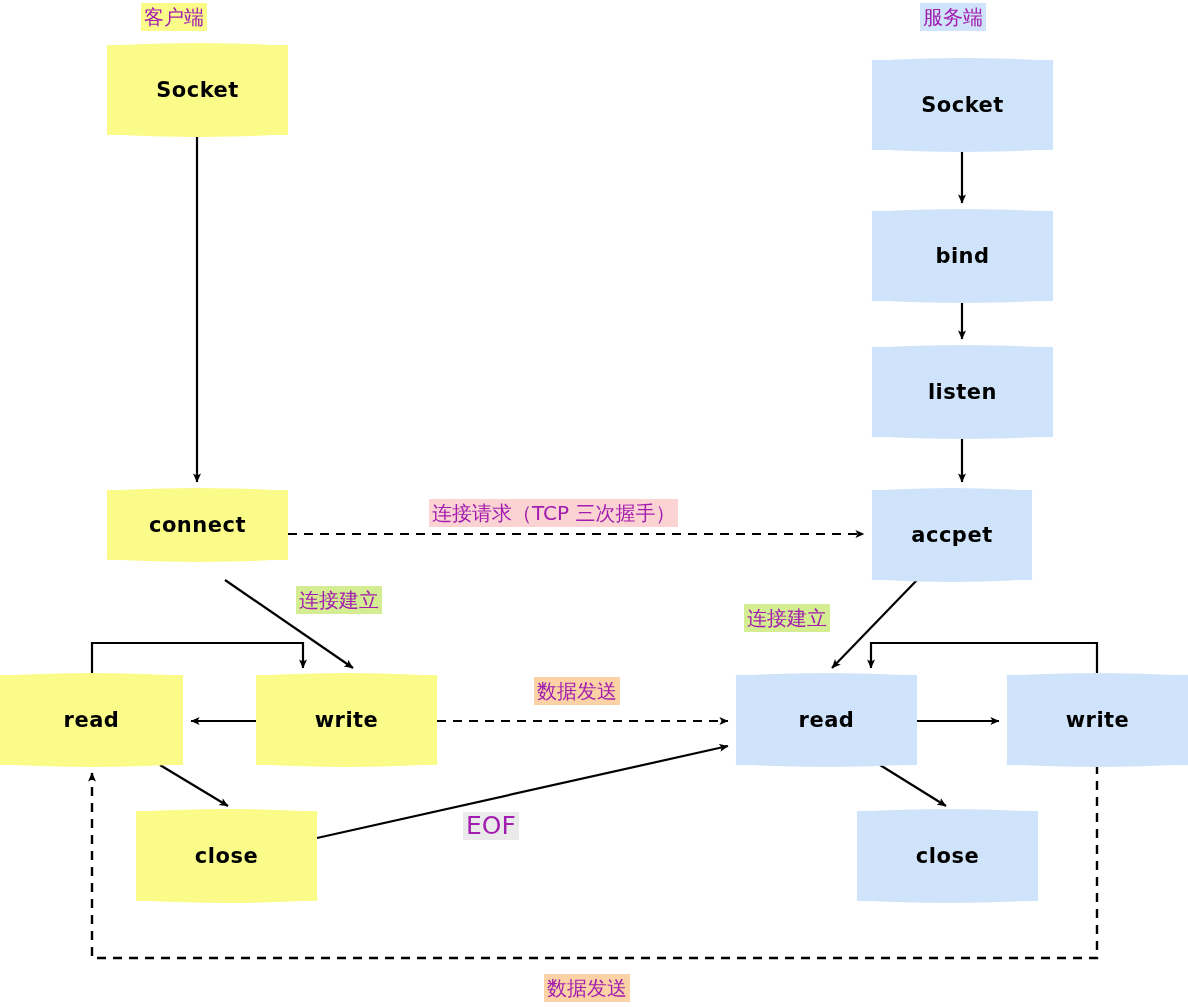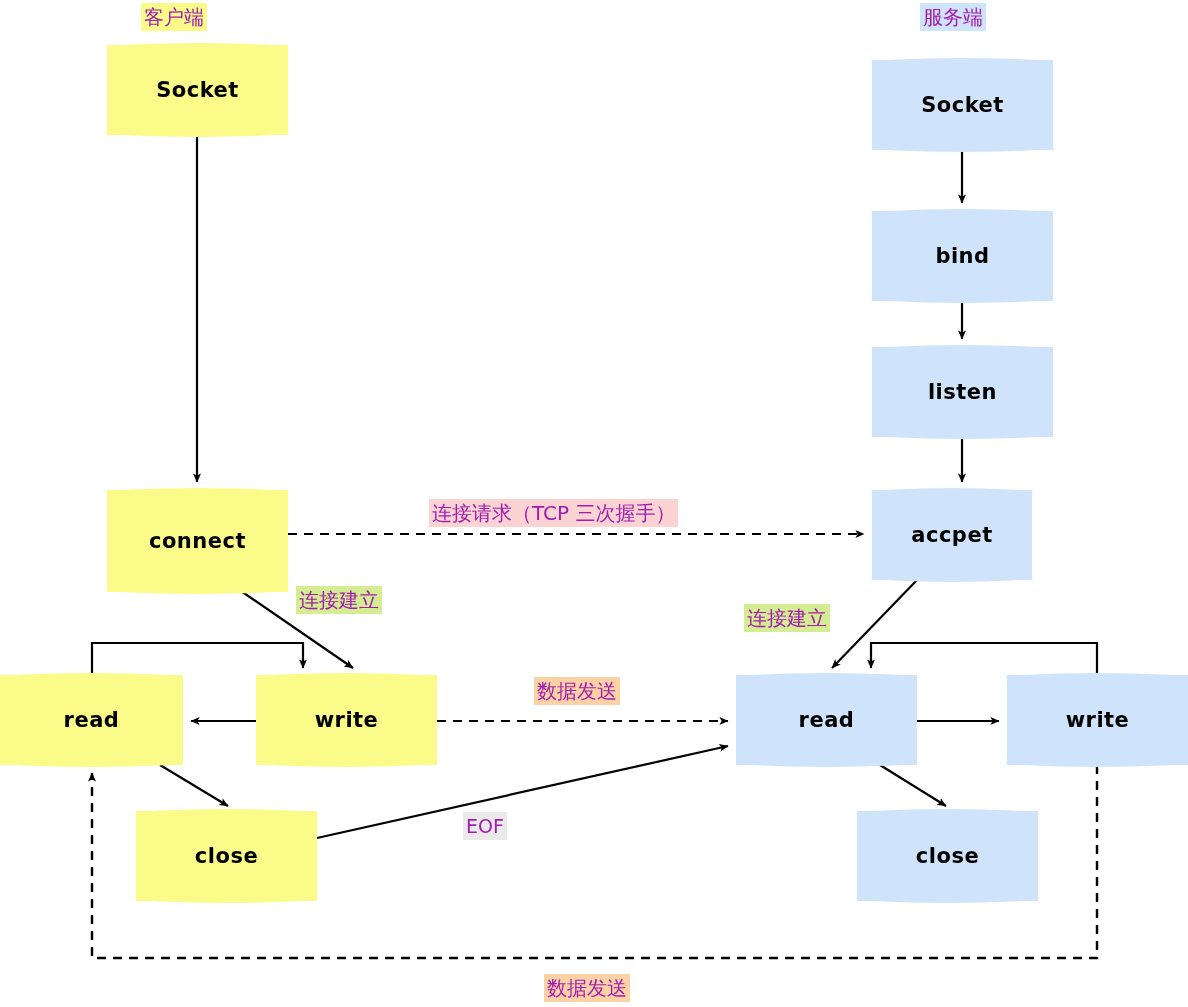--- a/index.html
+++ b/index.html
@@ -72,21 +72,21 @@
     color: #a21caf;
     white-space: nowrap;
     padding: 1px 3px;
     z-index: 4;
   }
   .tag.client-head { background: #fbfb8a; }
   .tag.server-head { background: #cfe4fa; }
   .tag.pink   { background: #fbd3d3; }
   .tag.green  { background: #d5ed92; }
   .tag.orange { background: #fbd2a6; margin-left: 8px; }
-  .tag.grey   { background: #eaeaea; font-size: 19px; }
+  .tag.grey   { background: #eaeaea; font-size: 25px; }
 </style>
 </head>
 <body>
 
 <div id="canvas">
 
   <svg id="wires" viewBox="0 0 1188 1007" width="1188" height="1007">
     <defs>
       <marker id="arrow" markerWidth="11" markerHeight="11" refX="8.6" refY="4" orient="auto" markerUnits="userSpaceOnUse">
         <path d="M0,0 L9,4 L0,8 L2.2,4 Z" fill="#000000"></path>
@@ -135,21 +135,21 @@
      client read : 数据发送 --&gt;
     <path d="M1097,765 L1097,958 L92,958 L92,773" stroke="#000" stroke-width="2.4" fill="none" stroke-dasharray="9 7" marker-end="url(#arrow)"></path>
   </svg>
 
   <div class="tag client-head" style="left:141px; top:3px;">客户端</div>
   <div class="tag server-head" style="left:920px; top:3px;">服务端</div>
 
   <div class="node client" style="left:107px; top:45px; width:181px; height:90px;">
     <span class="node-label">Socket</span>
   </div>
-  <div class="node client" style="left:107px; top:490px; width:181px; height:102px;">
+  <div class="node client" style="left:107px; top:490px; width:181px; height:70px;">
     <span class="node-label">connect</span>
   </div>
   <div class="node client" style="left:0px; top:675px; width:183px; height:90px;">
     <span class="node-label">read</span>
   </div>
   <div class="node client" style="left:256px; top:675px; width:181px; height:90px;">
     <span class="node-label">write</span>
   </div>
   <div class="node client" style="left:136px; top:811px; width:181px; height:90px;">
     <span class="node-label">close</span>

